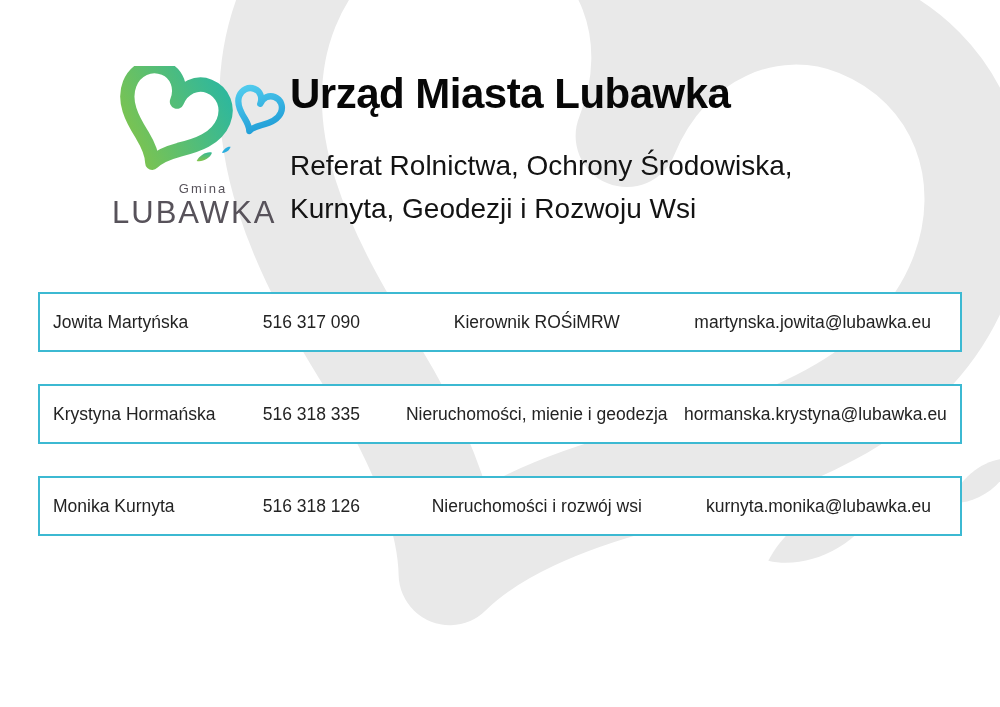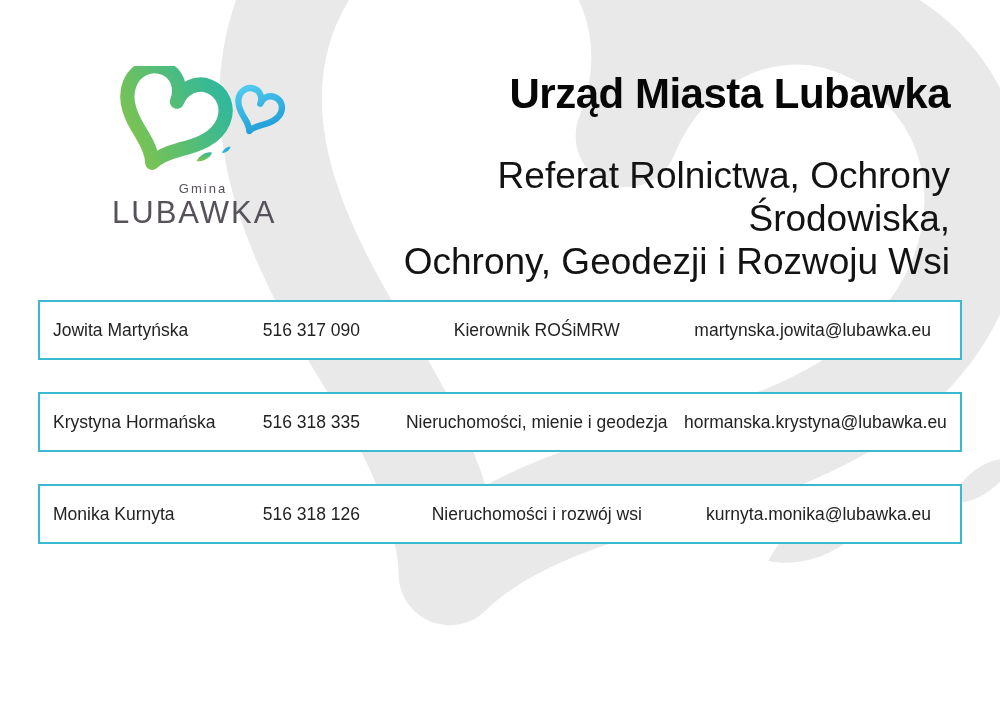--- a/index.html
+++ b/index.html
@@ -44,32 +44,32 @@
     text-align:center;padding-right:10px;
     font-size:13px;letter-spacing:2px;line-height:13px;
   }
   .logo-name{
     font-size:31px;letter-spacing:2px;line-height:36px;
     font-weight:400;
   }
 
   .header{
     position:absolute;left:290px;top:70px;width:660px;
-    text-align:right;z-index:2;
+    text-align:left;z-index:2;
   }
   .title{
     font-size:42px;font-weight:800;color:var(--title-text);
     letter-spacing:-0.5px;line-height:48px;
   }
   .subtitle{
-    margin-top:36px;font-size:37px;color:#131313;
+    margin-top:26px;font-size:28px;color:#131313;
     line-height:43px;font-weight:400;
   }
 
-  .contact-table{position:absolute;left:38px;top:300px;width:924px;z-index:2;}
+  .contact-table{position:absolute;left:38px;top:292px;width:924px;z-index:2;}
   .row{
     box-sizing:border-box;height:60px;margin-bottom:32px;
     border:2px solid var(--accent-border,#3cb9d2);
     background:#ffffff;
     display:grid;grid-template-columns:21% 17% 32% 30%;
     align-items:center;
     font-size:17.5px;color:var(--row-text);
   }
   .cell-name{padding-left:13px;text-align:left;}
   .cell-phone{text-align:center;}
@@ -114,21 +114,21 @@
 
 <div class="logo-words">
   <div class="logo-region">Gmina</div>
   <div class="logo-name">LUBAWKA</div>
 </div>
 
 <div class="header">
   <div class="title">Urząd Miasta Lubawka</div>
   <div class="subtitle">
     <div>Referat Rolnictwa, Ochrony Środowiska,</div>
-    <div>Ochrony, Geodezji i Rozwoju Wsi</div>
+    <div>Kurnyta, Geodezji i Rozwoju Wsi</div>
   </div>
 </div>
 
 <div class="contact-table">
   <div class="row">
     <div class="cell-name">Jowita Martyńska</div>
     <div class="cell-phone">516 317 090</div>
     <div class="cell-role">Kierownik ROŚiMRW</div>
     <div class="cell-email">martynska.jowita@lubawka.eu</div>
   </div>

